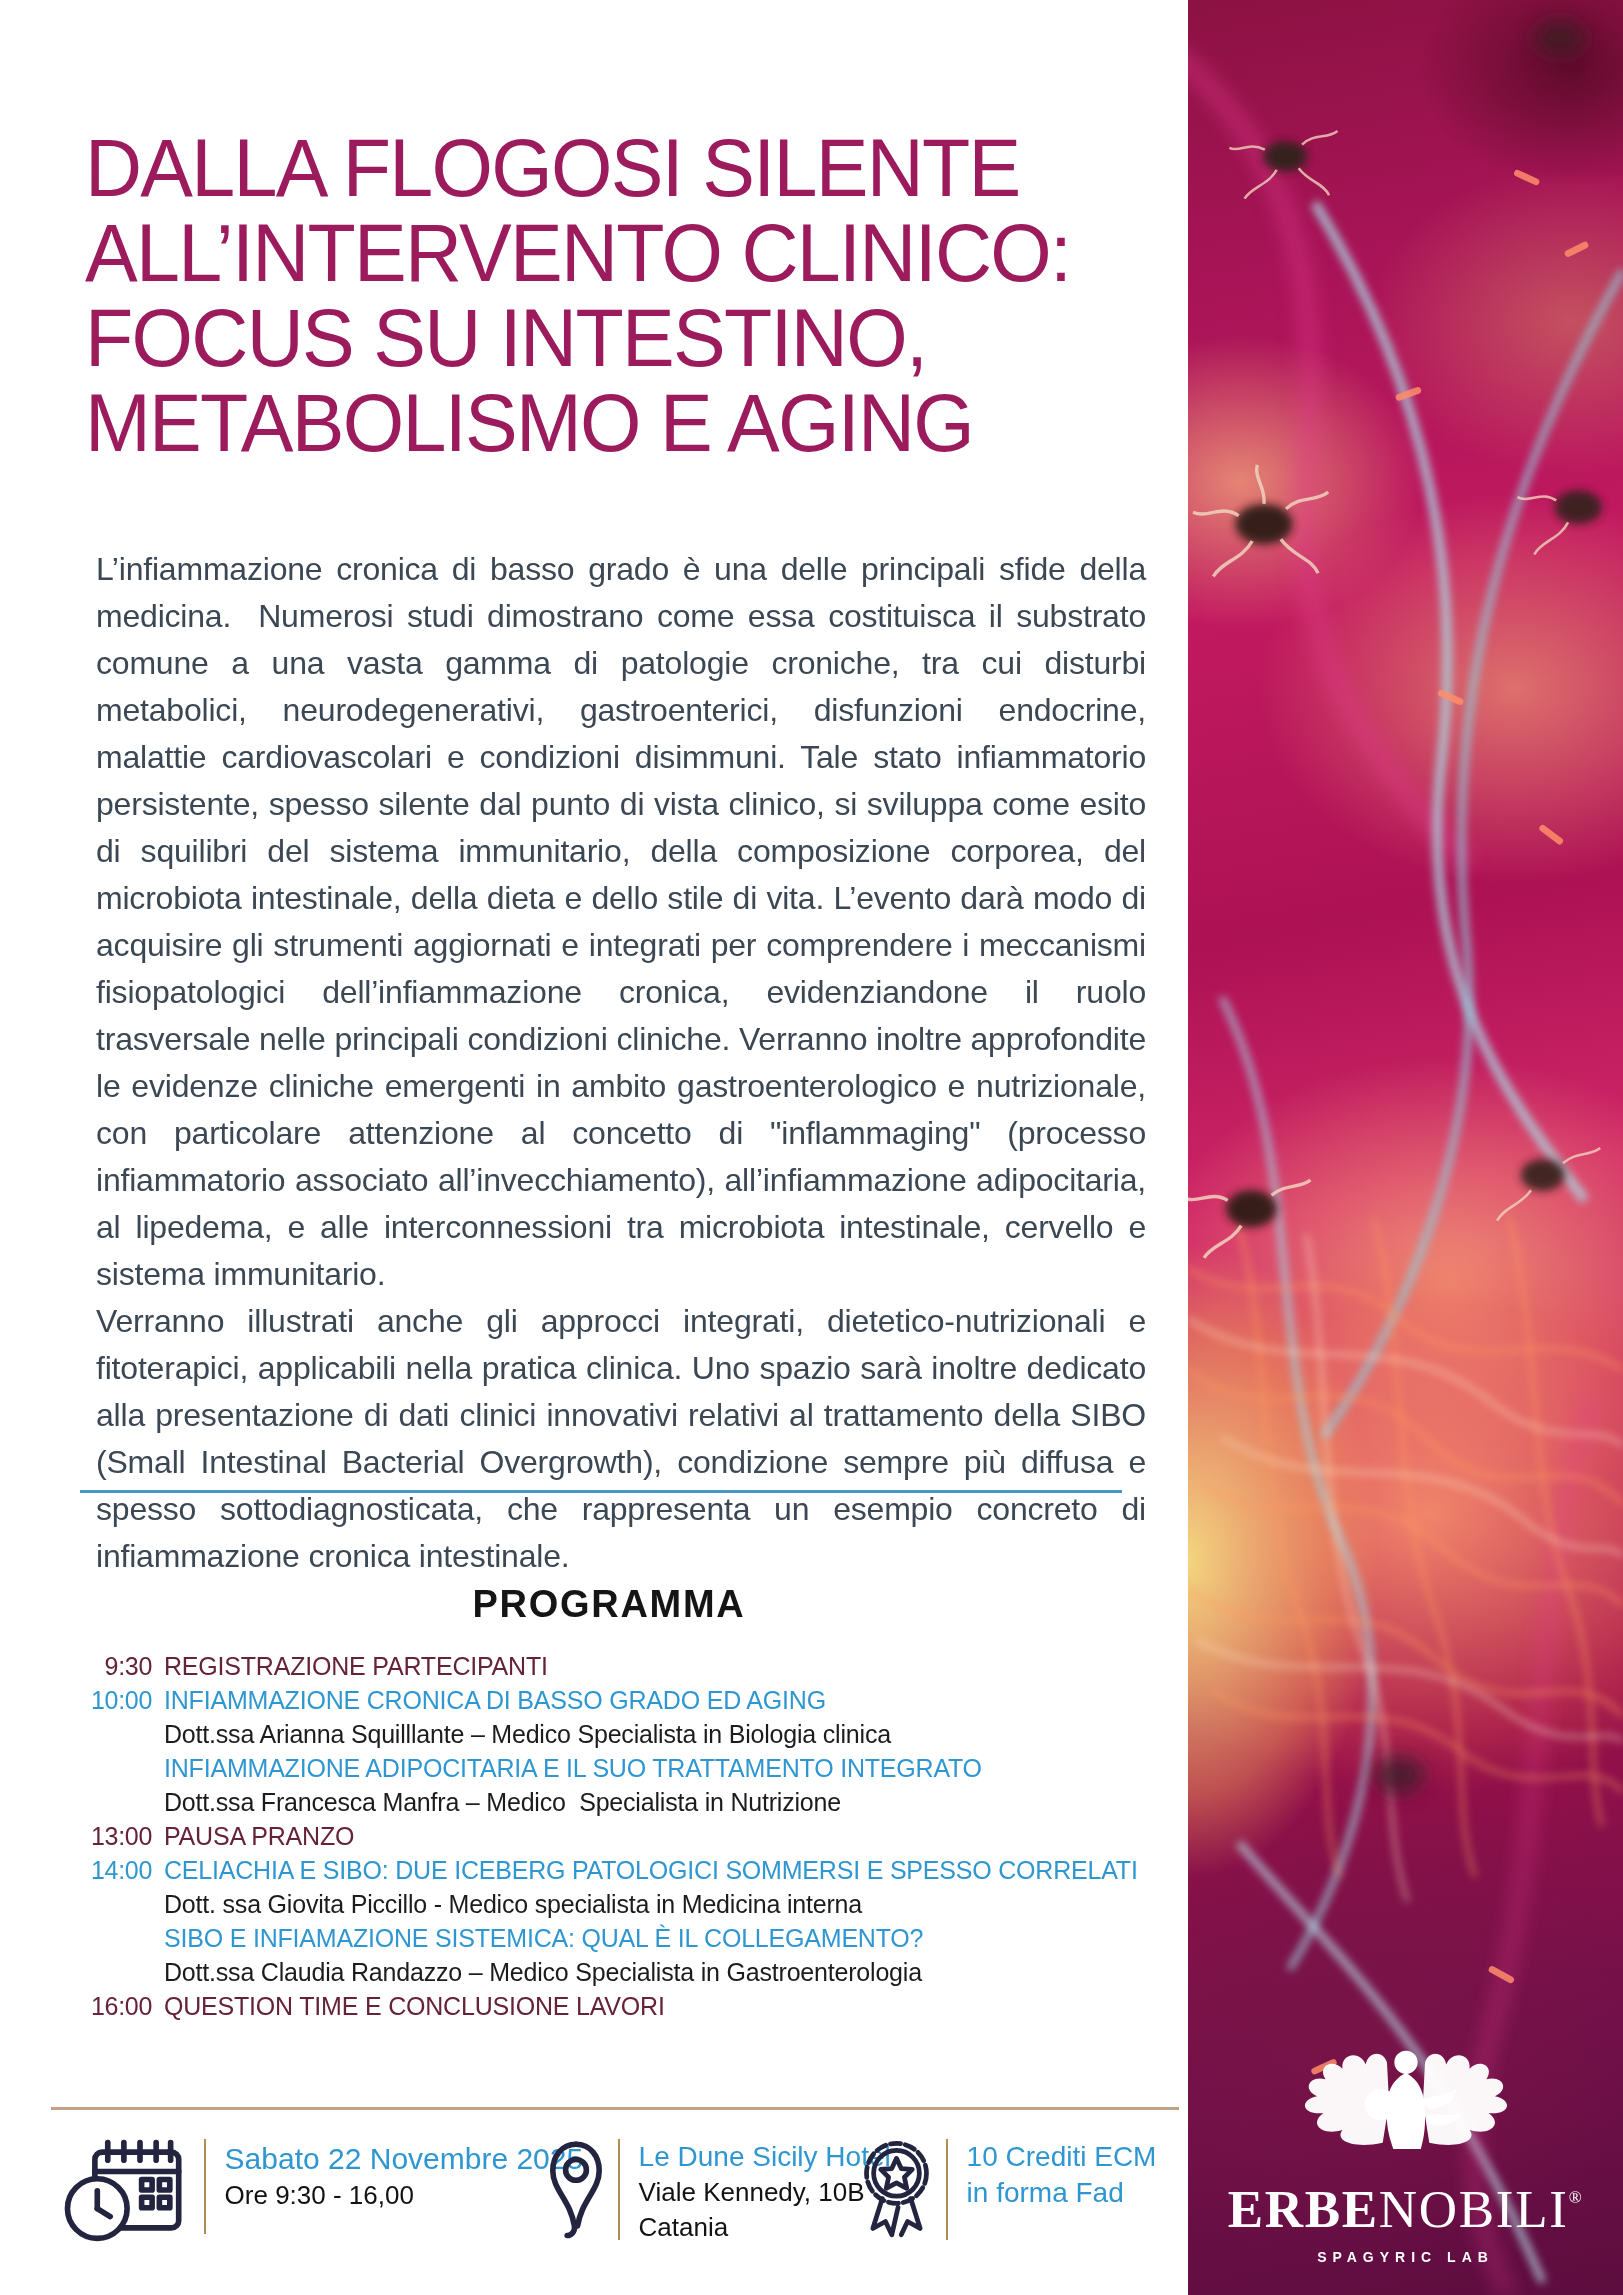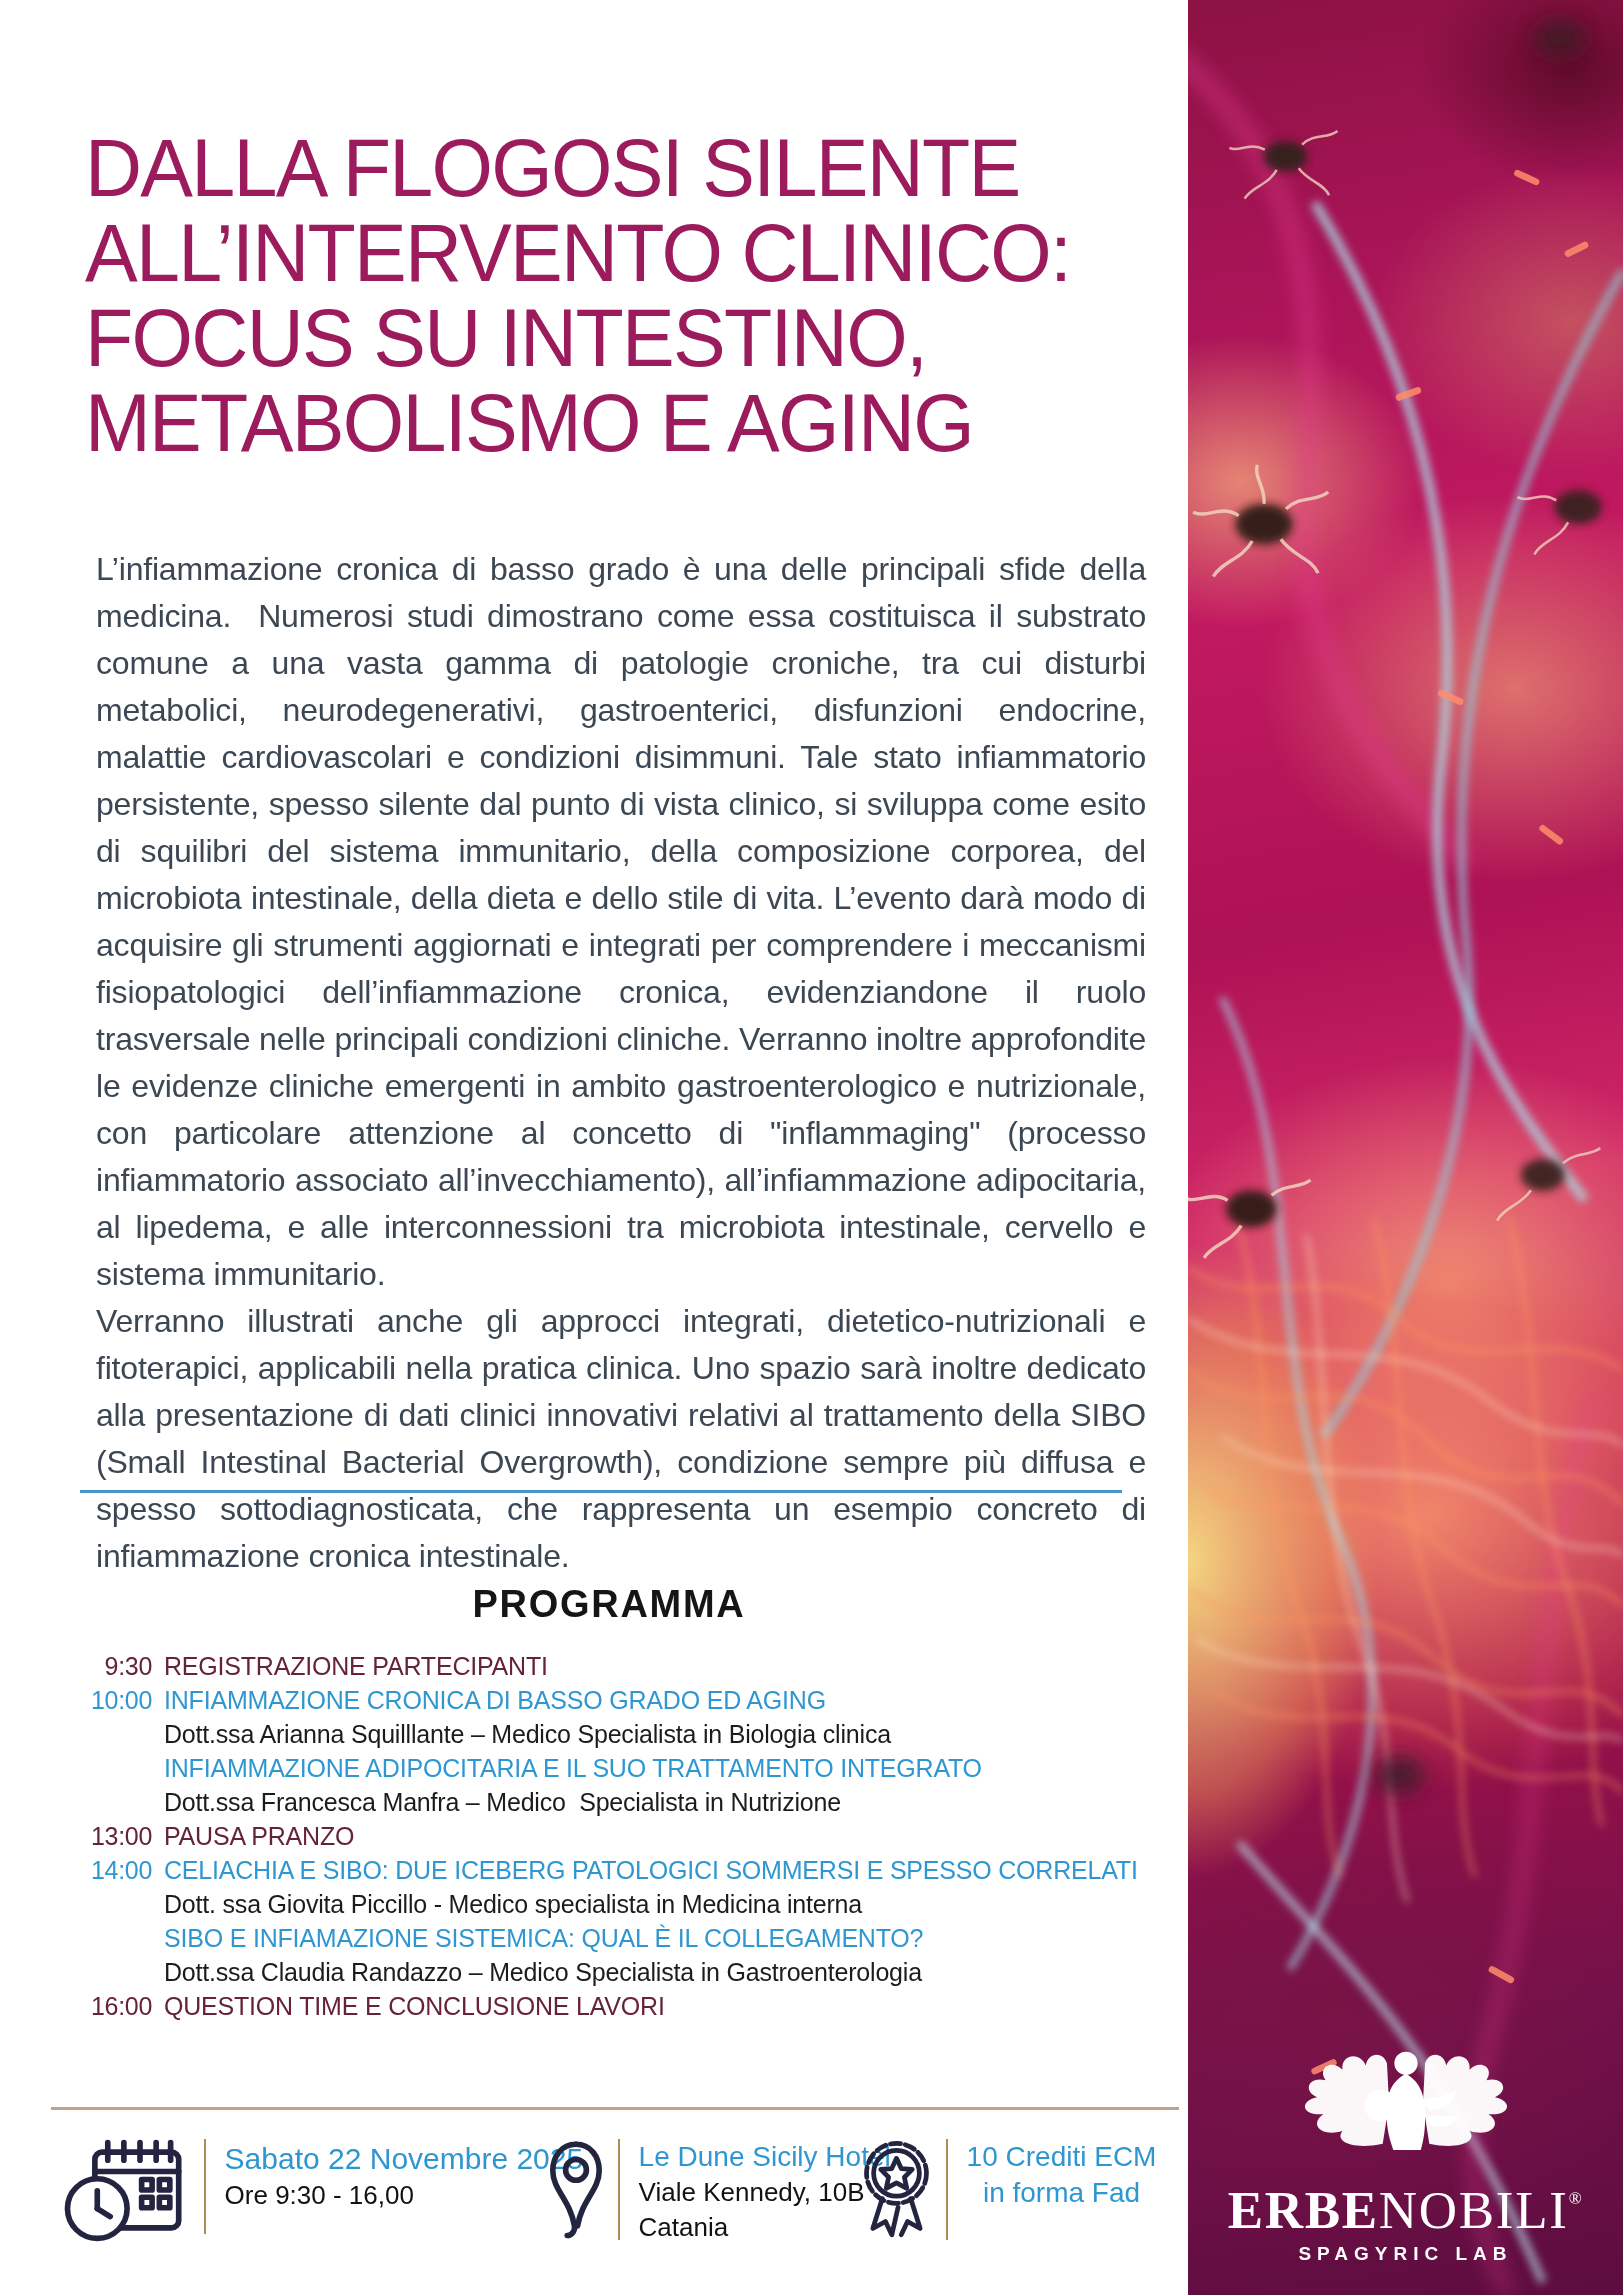--- a/index.html
+++ b/index.html
@@ -42,21 +42,21 @@
   .fg1{left:61px;}
   .fg2{left:548px;}
   .fg3{left:861px;}
   .fg .sep{width:2.5px;background:var(--gold);margin:3.4px 18.6px 1.7px 13.5px;}
   .fg1 .sep{height:95px;}
   .fg2 .sep{height:101px;}
   .fg3 .sep{height:101px;}
   .ficon{flex:none;}
   .ftxt{padding-top:3.4px;}
   .fline-blue-lg{font-size:30px;line-height:39px;color:var(--blue);}
-  .fline-blue{font-size:28px;line-height:36px;color:var(--blue);text-align:center;}
+  .fline-blue{font-size:28px;line-height:36px;color:var(--blue);}
   .fline-dark{font-size:26px;line-height:35px;color:#121212;}
 
   
   .art{position:absolute;left:1188px;top:0;width:435px;height:2295px;overflow:hidden;
     background:
       radial-gradient(220px 169px at 88% 3%, rgba(90,10,40,.9), transparent 70%),
       radial-gradient(254px 203px at 12% 21%, rgba(236,152,120,.85), transparent 72%),
       radial-gradient(287px 220px at 88% 14%, rgba(210,120,100,.6), transparent 70%),
       radial-gradient(355px 271px at 75% 30%, rgba(236,150,115,.7), transparent 72%),
       radial-gradient(254px 423px at 0% 68%, rgba(246,222,130,.95), rgba(240,160,90,.45) 55%, transparent 75%),
@@ -67,21 +67,21 @@
   }
   .art svg.overlay{position:absolute;inset:0;width:100%;height:100%;}
 
   
   .logo{position:absolute;left:0;bottom:30px;width:100%;text-align:center;color:#ffffff;}
   .logo .emblem{display:block;margin:0 auto 5px auto;}
   .wordmark{font-family:"Liberation Serif",serif;font-size:53px;line-height:54px;letter-spacing:1.7px;white-space:nowrap;}
   .wordmark .b{font-weight:700;margin-top:45px;}
   .wordmark .l{font-weight:400;}
   .wordmark sup{font-size:17px;vertical-align:24px;}
-  .subtitle{font-size:19px;font-weight:700;letter-spacing:6px;margin-top:6px;}
+  .subtitle{font-size:14px;font-weight:700;letter-spacing:6px;margin-top:13px;}
 </style>
 </head>
 <body>
 
 <div class="page">
 
   <h1 class="title">
     <div>DALLA FLOGOSI SILENTE</div>
     <div>ALL’INTERVENTO CLINICO:</div>
     <div>FOCUS SU INTESTINO,</div>

